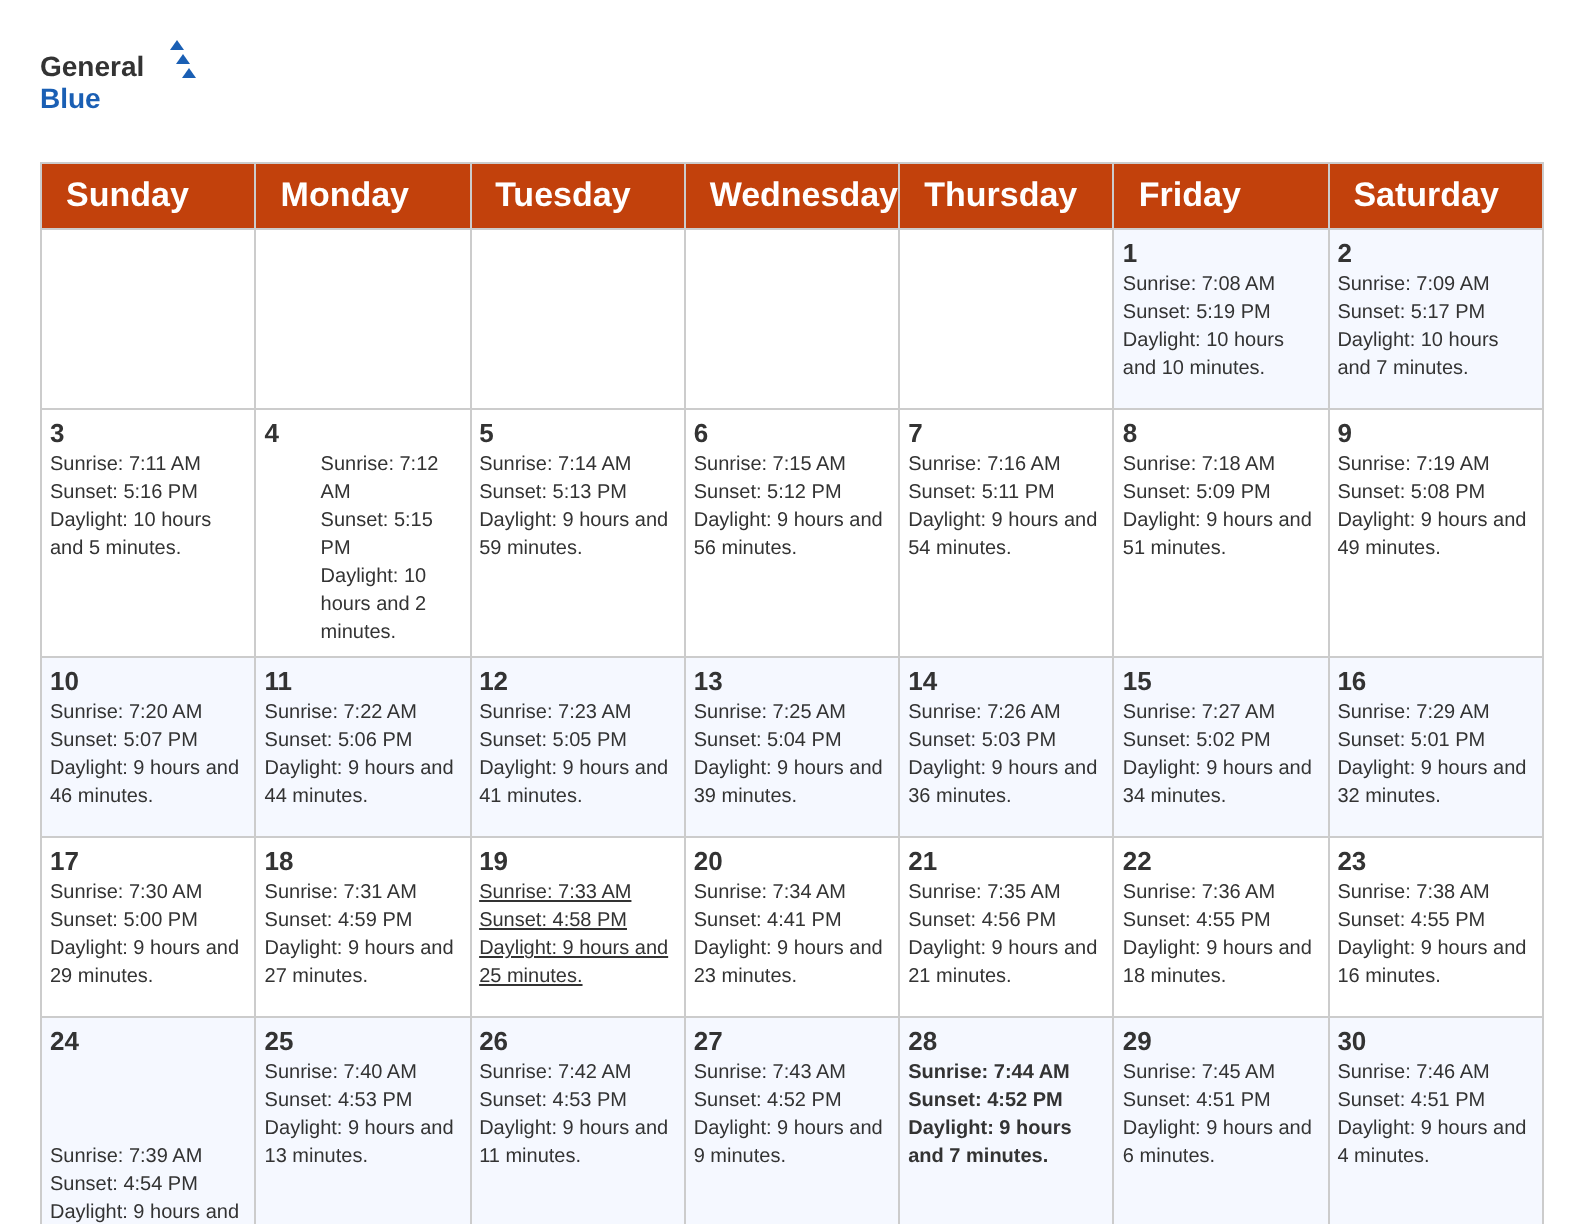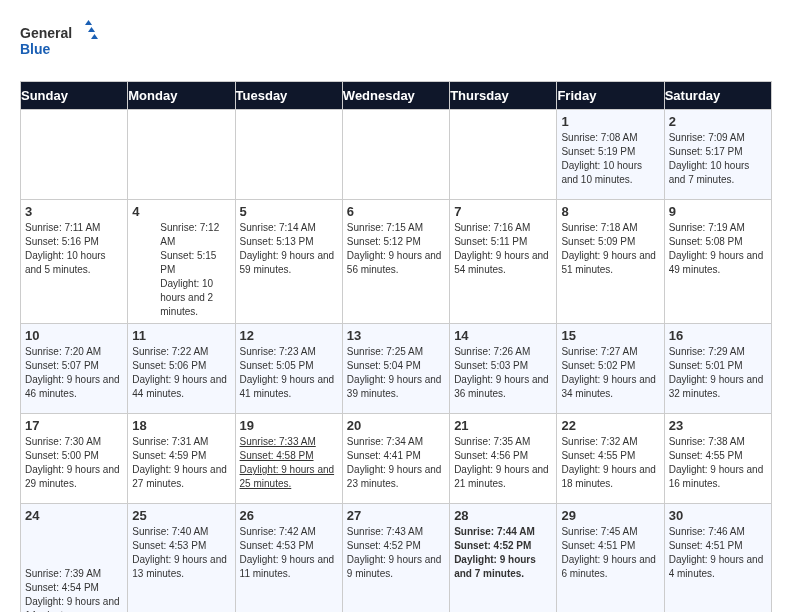--- a/index.html
+++ b/index.html
@@ -31,24 +31,24 @@
     .location {
       font-size: 15px;
       color: #555;
     }
     table {
       width: 100%;
       border-collapse: collapse;
       table-layout: fixed;
     }
     thead tr th {
-      background: #0f172a;
+      background: #c2410c;
       color: #fff;
-      padding: 6px 0;
-      font-size: 13px;
+      padding: 6px 12px;
+      font-size: 17px;
       text-align: left;
       border: 1px solid #ccc;
     }
     tbody tr td {
       vertical-align: top;
       border: 1px solid #ccc;
       padding: 4px 4px;
       font-size: 10.5px;
       color: #333;
       height: 90px;
@@ -239,21 +239,21 @@
 Daylight: 9 hours and 23 minutes.</div>
         </td>
         <td>
           <span class="day-num">21</span>
           <div class="day-info" style="white-space: pre-line;">Sunrise: 7:35 AM
 Sunset: 4:56 PM
 Daylight: 9 hours and 21 minutes.</div>
         </td>
         <td>
           <span class="day-num">22</span>
-          <div class="day-info" style="white-space: pre-line;">Sunrise: 7:32 AM
+          <div class="day-info" style="white-space: pre-line;">Sunrise: 7:36 AM
 Sunset: 4:55 PM
 Daylight: 9 hours and 18 minutes.</div>
         </td>
         <td>
           <span class="day-num">23</span>
           <div class="day-info" style="white-space: pre-line;">Sunrise: 7:38 AM
 Sunset: 4:55 PM
 Daylight: 9 hours and 16 minutes.</div>
         </td>
       </tr>

